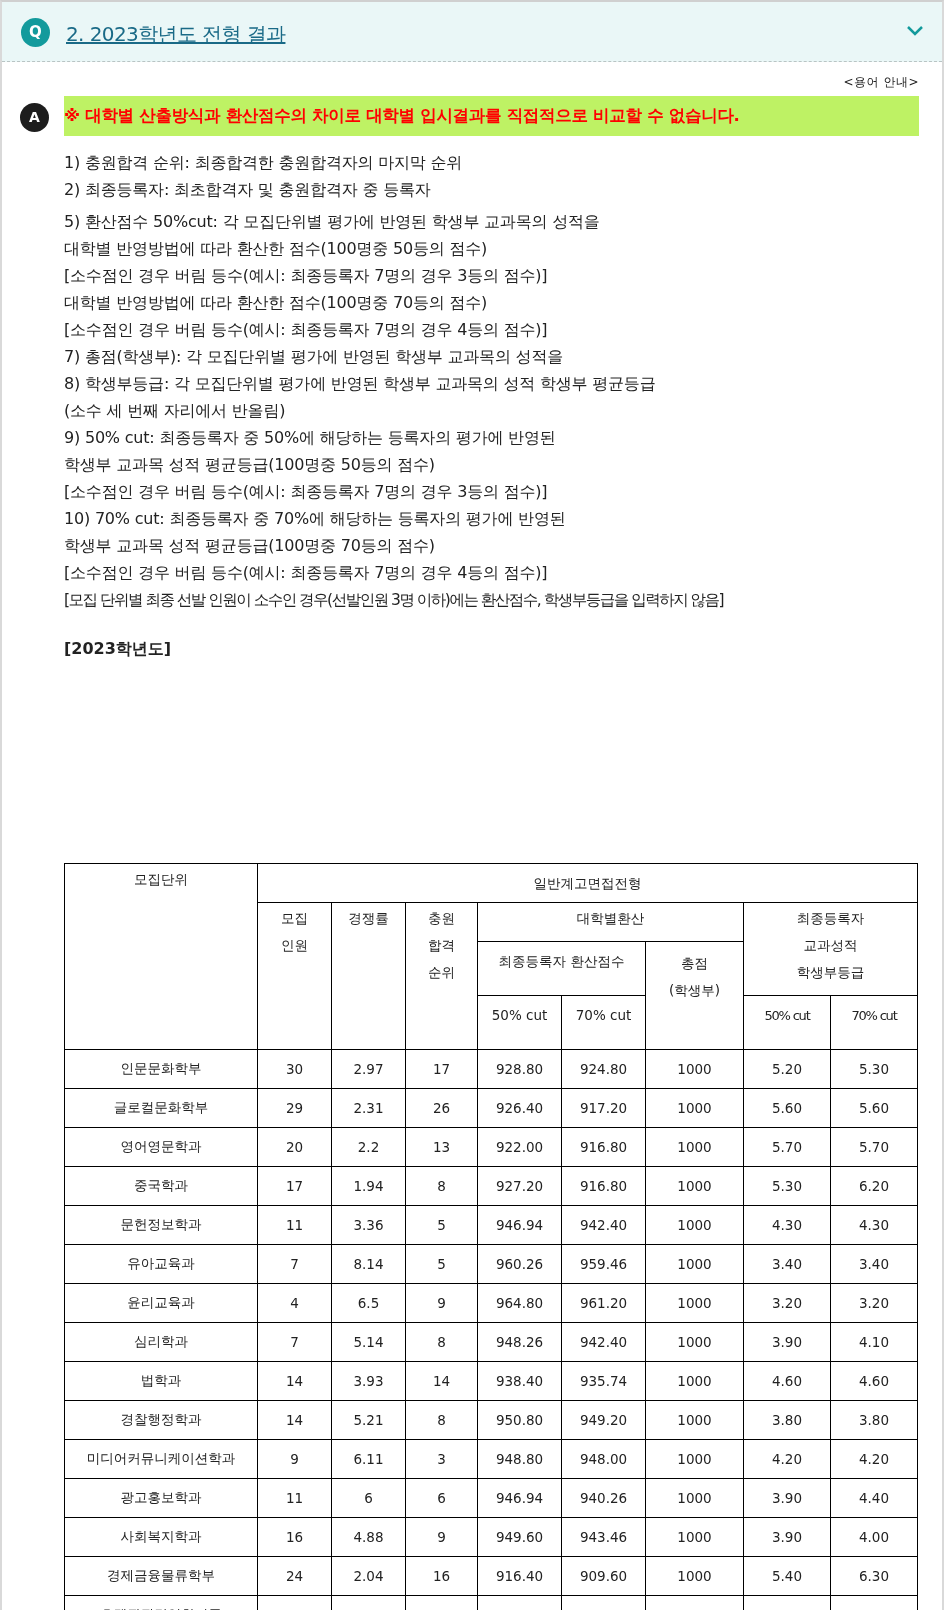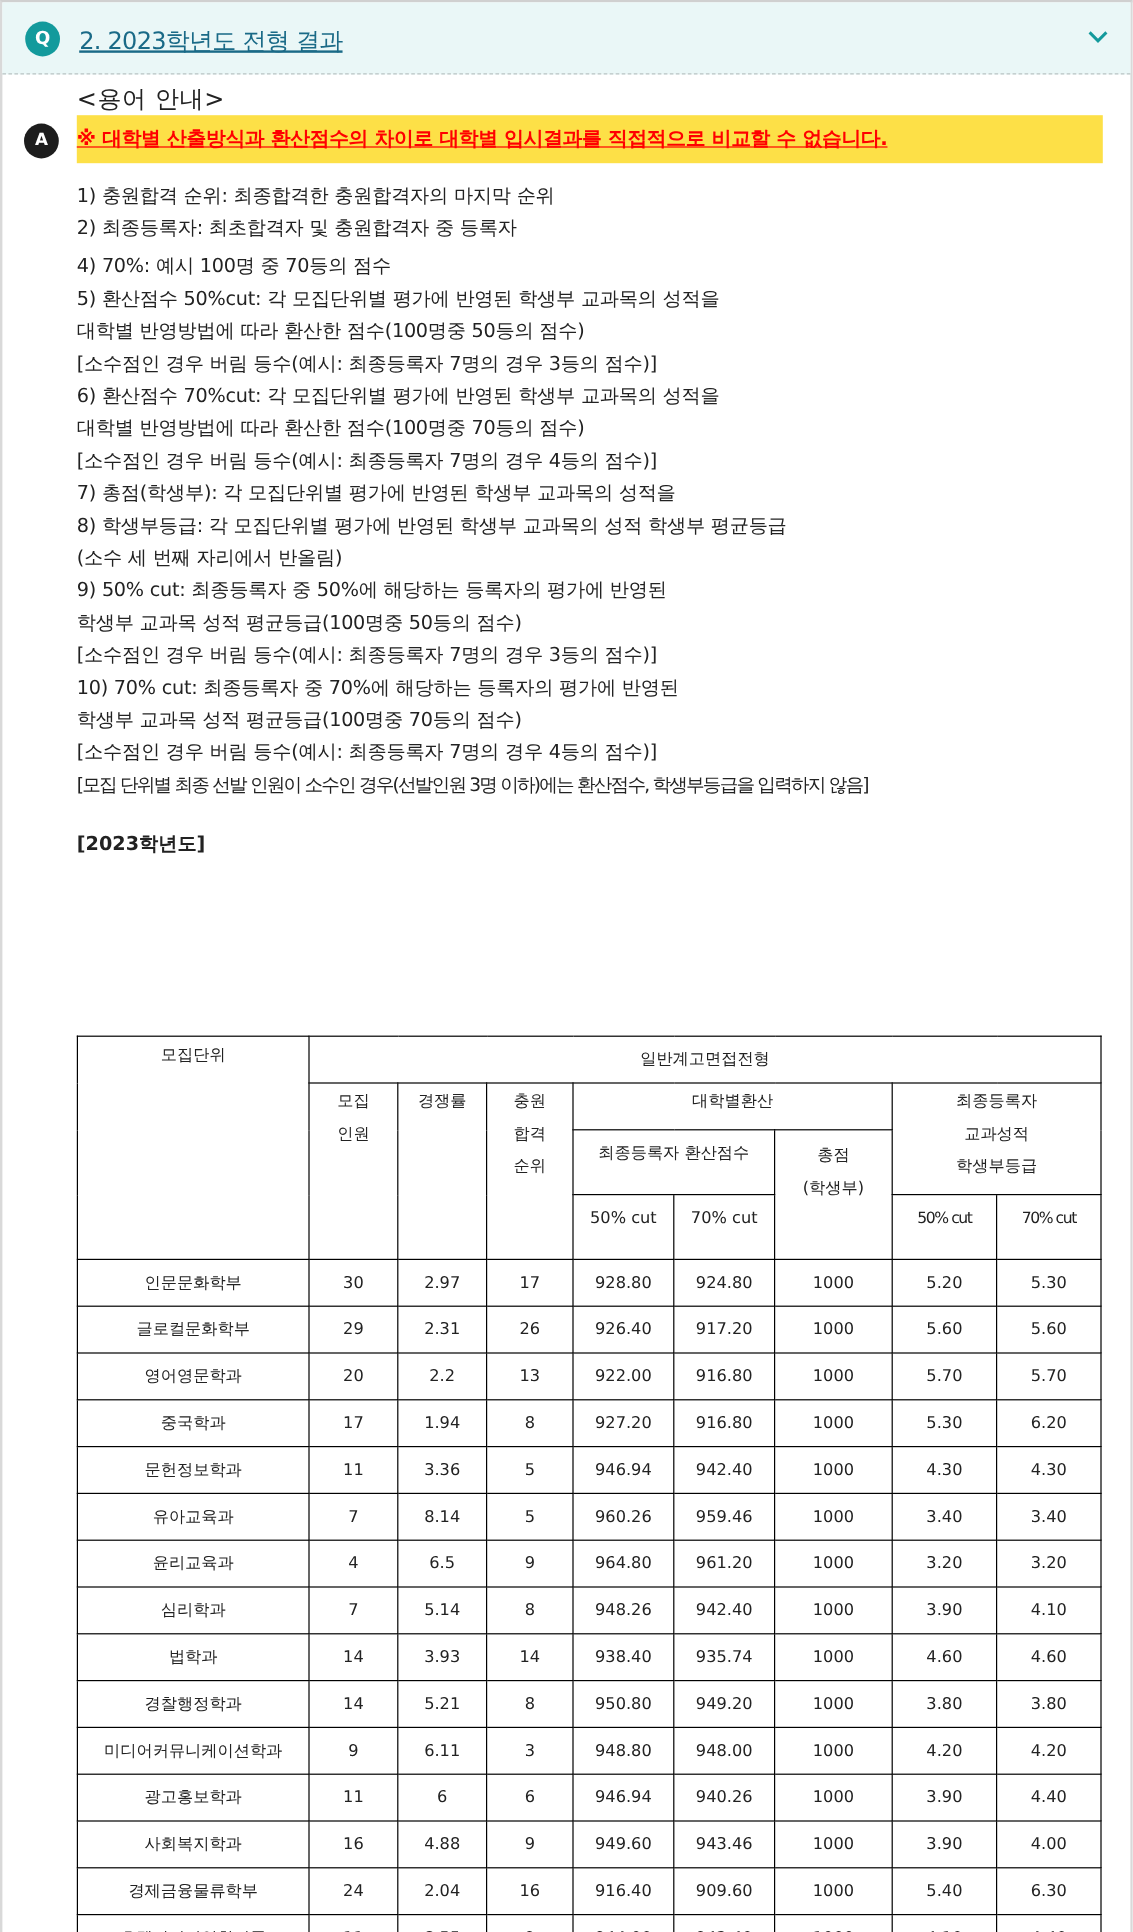--- a/index.html
+++ b/index.html
@@ -10,22 +10,22 @@
   .q-header { position: absolute; left: 2px; top: 2px; width: 940px; height: 60px;
               background: #eaf7f7; border-bottom: 1px dashed #b9c4c4; }
   .q-badge { position: absolute; left: 19px; top: 16px; width: 29px; height: 29px; border-radius: 50%;
              background: #139a9c; color: #fff; font-weight: bold; font-size: 15px; line-height: 29px; text-align: center; }
   .q-title { position: absolute; left: 64px; top: 19px; font-size: 20px; color: #1a6a87;
              text-decoration: underline; letter-spacing: -0.6px; }
   .chev { position: absolute; right: 18px; top: 20px; width: 18px; height: 18px; }
   .a-badge { position: absolute; left: 20px; top: 103px; width: 29px; height: 29px; border-radius: 50%;
              background: #1d1d1d; color: #fff; font-weight: bold; font-size: 14px; line-height: 29px; text-align: center; }
   .content { position: absolute; left: 64px; top: 68px; width: 855px; }
-  .terms-label { font-size: 20px; height: 28px; line-height: 28px; letter-spacing: 0.5px; }
-  .warning { font-size: 16.5px; font-weight: bold; color: #ff0000; height: 40px; line-height: 40px; letter-spacing: -0.3px; background: #fde047; text-decoration: underline; }
+  .terms-label { font-size: 12px; height: 28px; line-height: 28px; letter-spacing: 0.5px; text-align: right; }
+  .warning { font-size: 16.5px; font-weight: bold; color: #ff0000; height: 40px; line-height: 40px; letter-spacing: -0.3px; background: #bef264; }
   .defs { margin-top: 13px; font-size: 16px; letter-spacing: -0.2px; }
   .defs div { height: 27px; line-height: 27px; white-space: nowrap; }
   .defs .gap { height: 5px; }
   .notice { font-size: 15.5px; letter-spacing: -1.5px; height: 28px; line-height: 28px; white-space: nowrap; }
   .year { margin-top: 22px; font-size: 16px; font-weight: bold; height: 26px; line-height: 26px; }
   table { position: absolute; left: 64px; top: 863px; border-collapse: collapse; font-size: 13.5px; table-layout: fixed; }
   td, th { border: 1.5px solid #000; text-align: center; font-weight: normal; color: #222; padding: 0; }
   th { vertical-align: top; line-height: 27px; padding-top: 2px; }
   tbody td { height: 39px; }
   .tight { letter-spacing: -1.2px; font-size: 13px; }
@@ -45,25 +45,23 @@
 
 <div class="a-badge">A</div>
 
 <div class="content">
   <div class="terms-label">&lt;용어 안내&gt;</div>
   <div class="warning">※ 대학별 산출방식과 환산점수의 차이로 대학별 입시결과를 직접적으로 비교할 수 없습니다.</div>
   <div class="defs">
     <div>1) 충원합격 순위: 최종합격한 충원합격자의 마지막 순위</div>
     <div>2) 최종등록자: 최초합격자 및 충원합격자 중 등록자</div>
     <div class="gap"></div>
-    <div>4) 70%: 예시 100명 중 70등의 점수</div>
     <div>5) 환산점수 50%cut: 각 모집단위별 평가에 반영된 학생부 교과목의 성적을</div>
     <div>대학별 반영방법에 따라 환산한 점수(100명중 50등의 점수)</div>
     <div>[소수점인 경우 버림 등수(예시: 최종등록자 7명의 경우 3등의 점수)]</div>
-    <div>6) 환산점수 70%cut: 각 모집단위별 평가에 반영된 학생부 교과목의 성적을</div>
     <div>대학별 반영방법에 따라 환산한 점수(100명중 70등의 점수)</div>
     <div>[소수점인 경우 버림 등수(예시: 최종등록자 7명의 경우 4등의 점수)]</div>
     <div>7) 총점(학생부): 각 모집단위별 평가에 반영된 학생부 교과목의 성적을</div>
     <div>8) 학생부등급: 각 모집단위별 평가에 반영된 학생부 교과목의 성적 학생부 평균등급</div>
     <div>(소수 세 번째 자리에서 반올림)</div>
     <div>9) 50% cut: 최종등록자 중 50%에 해당하는 등록자의 평가에 반영된</div>
     <div>학생부 교과목 성적 평균등급(100명중 50등의 점수)</div>
     <div>[소수점인 경우 버림 등수(예시: 최종등록자 7명의 경우 3등의 점수)]</div>
     <div>10) 70% cut: 최종등록자 중 70%에 해당하는 등록자의 평가에 반영된</div>
     <div>학생부 교과목 성적 평균등급(100명중 70등의 점수)</div>

